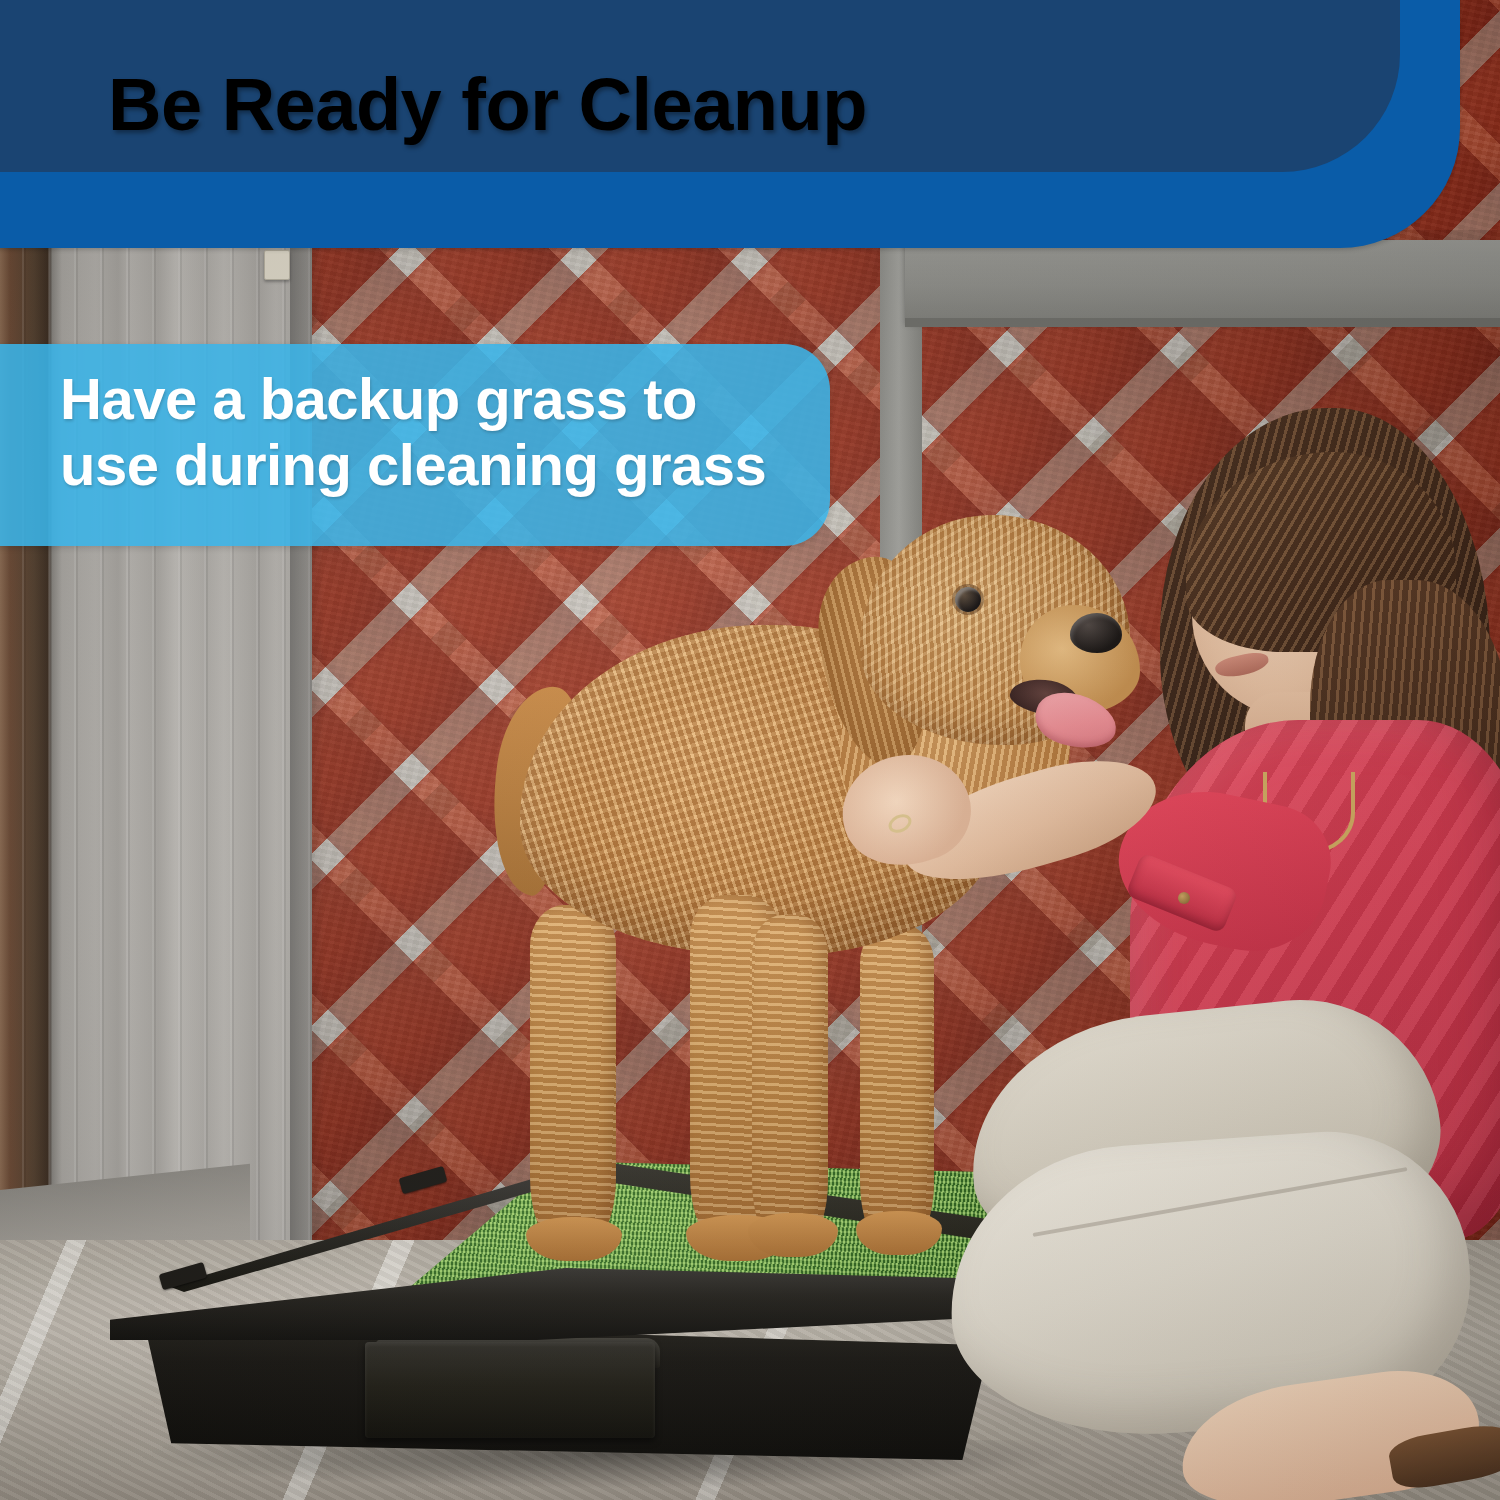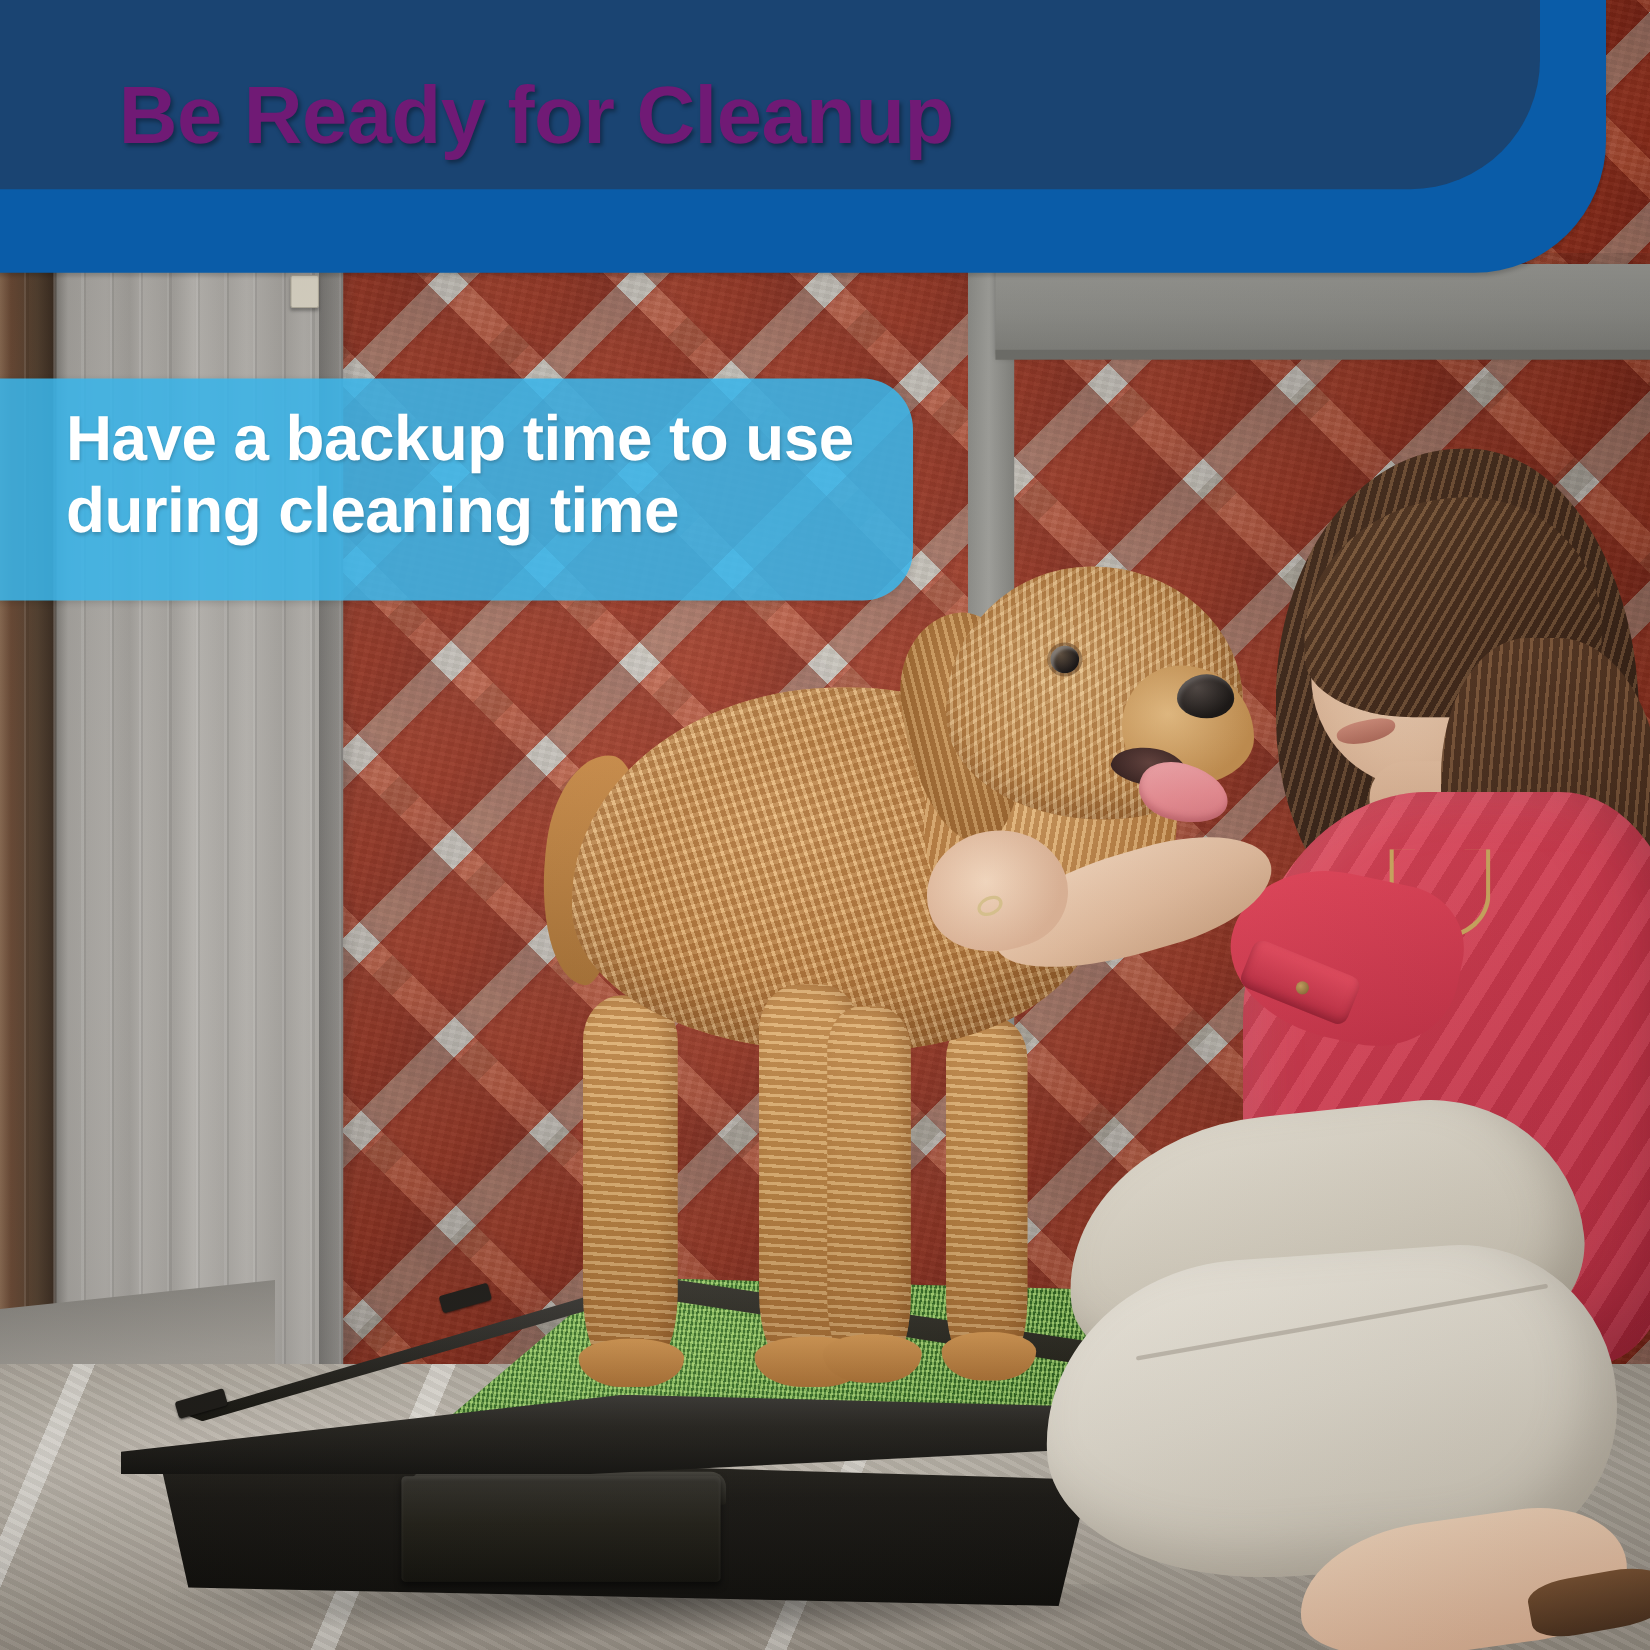--- a/index.html
+++ b/index.html
@@ -641,21 +641,21 @@
     height: 252px;
     background: #1a4472;
     border-bottom-right-radius: 118px;
   }
   .banner-title {
     position: absolute;
     left: 108px;
     top: 62px;
     font-size: 74px;
     font-weight: bold;
-    color: #701a75;
+    color: #000000;
     letter-spacing: -0.5px;
     white-space: nowrap;
     text-shadow: 2px 3px 4px rgba(0,0,0,0.35);
   }
 
   
   .callout {
     position: absolute;
     left: -60px;
     top: 344px;
@@ -774,16 +774,16 @@
 
     <div class="photo-tone"></div>
   </div>
 
   <div class="banner-outer">
     <div class="banner-inner"></div>
   </div>
   <div class="banner-title">Be Ready for Cleanup</div>
 
   <div class="callout">
-    <div class="callout-text">Have a backup time to use during cleaning time</div>
+    <div class="callout-text">Have a backup grass to use during cleaning grass</div>
   </div>
 
 </div>
 
 </body></html>

